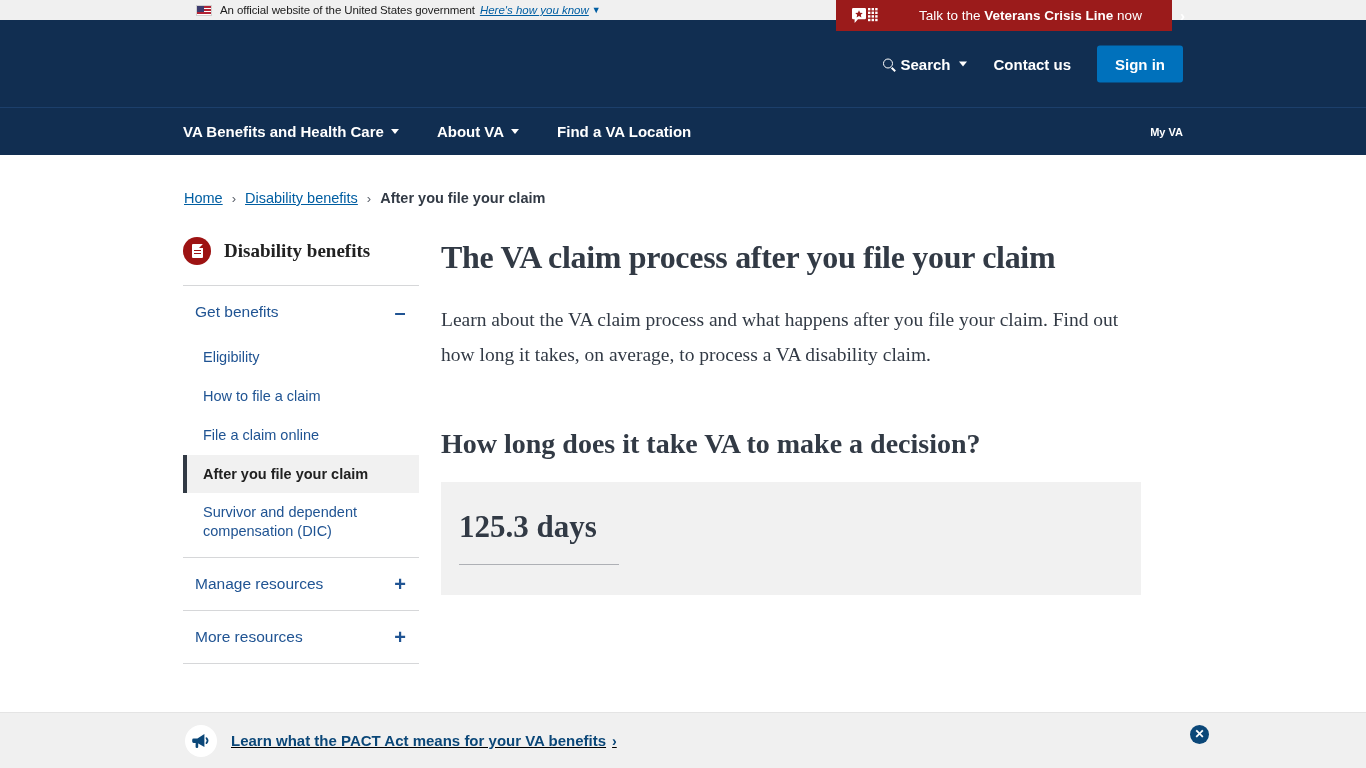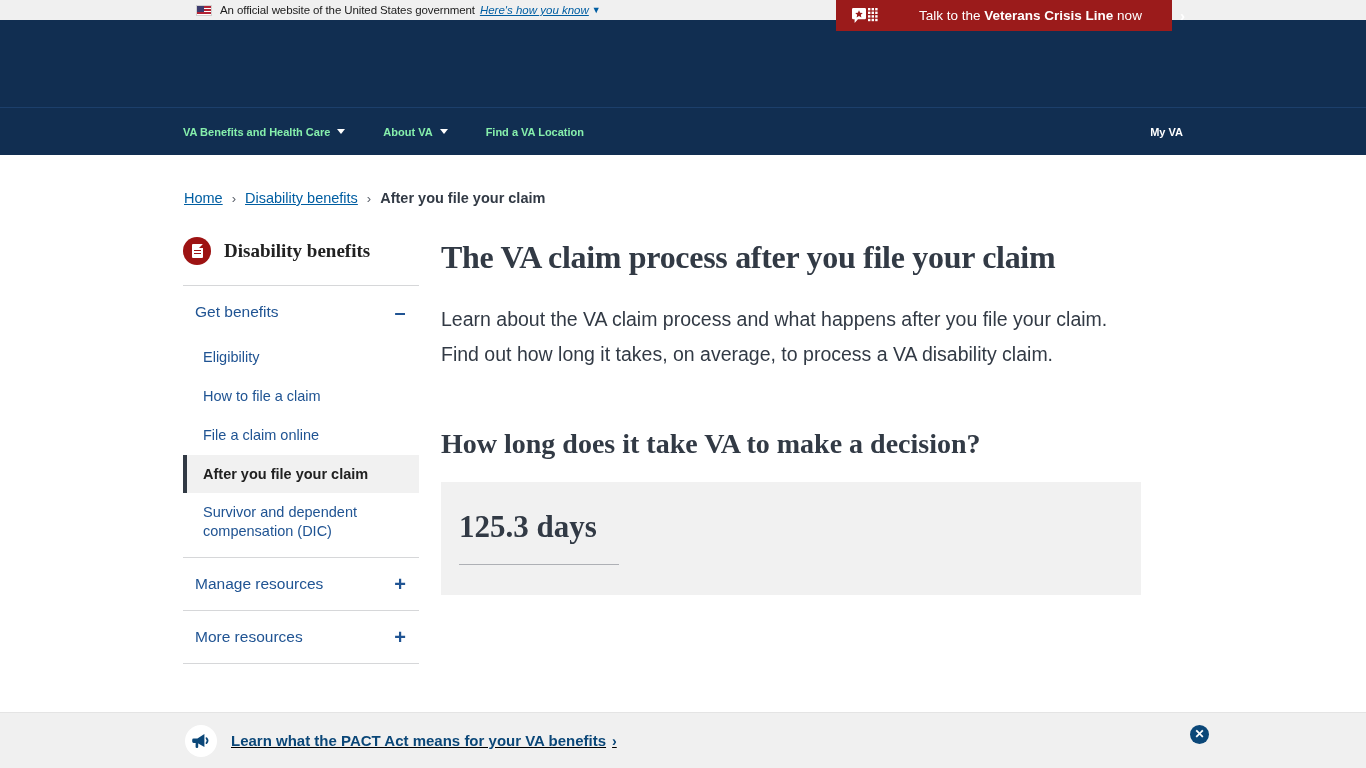--- a/index.html
+++ b/index.html
@@ -144,21 +144,21 @@
     cursor:pointer; font-family: "Liberation Sans", sans-serif;
   }
 
   
   .navbar { background: #112e51; border-top: 1px solid #1c3f6b; }
   .nav-inner {
     width: 1000px; margin: 0 auto; height: 47px;
     display:flex; align-items:center; position:relative;
   }
   .nav-item {
-    color:#86efac; font-size:11px; font-weight:700;
+    color:#ffffff; font-size:15px; font-weight:700;
     display:flex; align-items:center; cursor:pointer;
     margin-right: 38px; white-space:nowrap;
   }
   .nav-item .caret-d { margin-left: 7px; }
   .myva {
     position:absolute; right:0;
     color:#fff; font-size:11px; font-weight:700; cursor:pointer;
   }
 
   
@@ -232,21 +232,21 @@
 
   
   .main { flex:1; padding-left: 22px; }
   .h1 {
     font-family:"Liberation Serif", serif;
     font-size: 32px; line-height: 1.3;
     font-weight: 700; color:#323a45;
     letter-spacing: -0.3px;
   }
   .intro {
-    font-family:Liberation Sans, sans-serif;
+    font-family:Liberation Serif, serif;
     font-size: 19.5px; line-height: 1.8;
     color:#323a45; margin-top: 23px;
     max-width: 690px;
   }
   .h2 {
     font-family:"Liberation Serif", serif;
     font-size: 28px; font-weight:700; color:#323a45;
     margin-top: 56px;
   }
   .stat-box {
@@ -328,20 +328,31 @@
       </g>
     </svg>
   </span>
   <span class="crisis-text"><span>Talk to the </span><b>Veterans Crisis Line</b><span> now</span></span>
   <span class="crisis-arrow">›</span>
 </div>
 
 <header class="masthead">
   <div class="mast-inner">
 
+    <div class="mast-right">
+      <div class="mast-link search-btn">
+        <span class="mag"></span>
+        <span>Search</span>
+        <span class="caret-d"></span>
+      </div>
+      <div class="mast-link contact-btn">
+        <span>Contact us</span>
+      </div>
+      <button class="signin">Sign in</button>
+    </div>
   </div>
 </header>
 
 <nav class="navbar">
   <div class="nav-inner">
     <div class="nav-item">
       <span>VA Benefits and Health Care</span>
       <span class="caret-d"></span>
     </div>
     <div class="nav-item">

